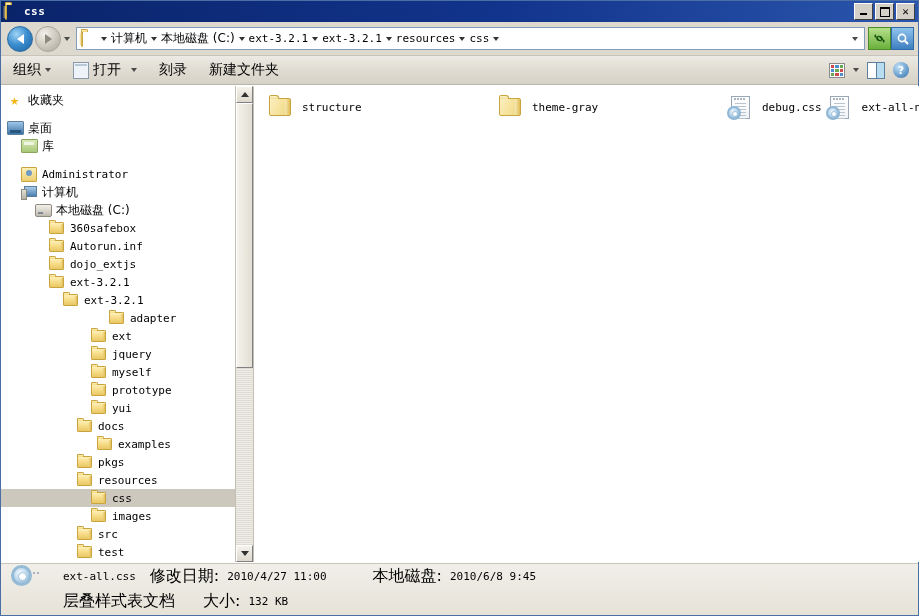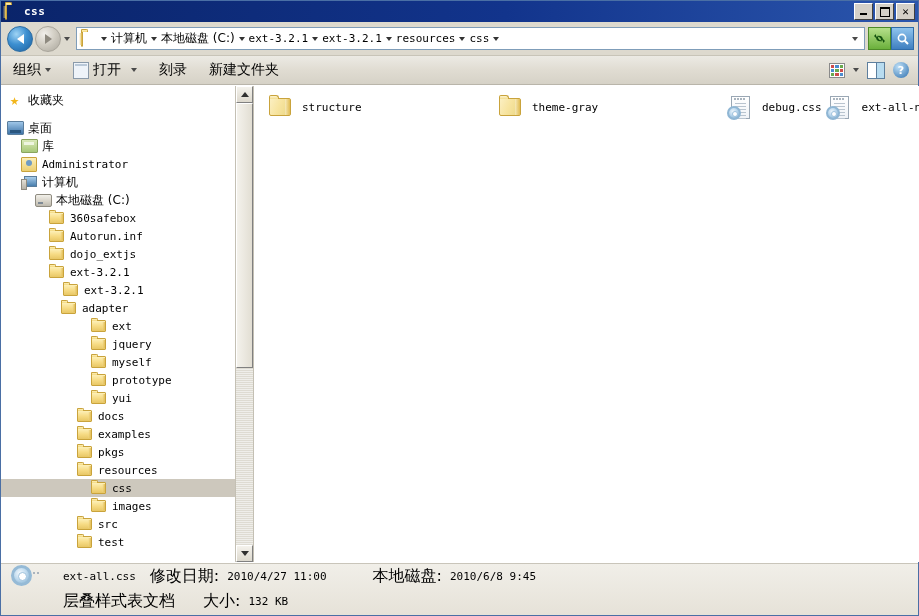--- a/index.html
+++ b/index.html
@@ -480,21 +480,21 @@
               <span class="ic-desktop"></span>
             </span>
             <span class="lbl">桌面</span>
           </div>
           <div class="tree-row cjk" style="padding-left: 20px;">
             <span class="ic" style="display: flex; align-items: center;">
               <span class="ic-lib"></span>
             </span>
             <span class="lbl">库</span>
           </div>
-          <div class="tree-row" style="padding-left: 20px;">
+          <div class="tree-row" style="padding-left: 20px; margin-top: 10px;">
             <span class="ic" style="display: flex; align-items: center;">
               <span class="ic-user"></span>
             </span>
             <span class="lbl">Administrator</span>
           </div>
           <div class="tree-row cjk" style="padding-left: 20px;">
             <span class="ic" style="display: flex; align-items: center;">
               <span class="ic-pc"></span>
             </span>
             <span class="lbl">计算机</span>
@@ -528,21 +528,21 @@
               <span class="folder"></span>
             </span>
             <span class="lbl">ext-3.2.1</span>
           </div>
           <div class="tree-row" style="padding-left: 62px;">
             <span class="ic" style="display: flex; align-items: center;">
               <span class="folder"></span>
             </span>
             <span class="lbl">ext-3.2.1</span>
           </div>
-          <div class="tree-row" style="padding-left: 60px; align-items: center;">
+          <div class="tree-row" style="padding-left: 108px; align-items: center;">
             <span class="ic" style="display: flex; align-items: center;">
               <span class="folder"></span>
             </span>
             <span class="lbl">adapter</span>
           </div>
           <div class="tree-row" style="padding-left: 90px;">
             <span class="ic" style="display: flex; align-items: center;">
               <span class="folder"></span>
             </span>
             <span class="lbl">ext</span>
@@ -570,21 +570,21 @@
               <span class="folder"></span>
             </span>
             <span class="lbl">yui</span>
           </div>
           <div class="tree-row" style="padding-left: 76px;">
             <span class="ic" style="display: flex; align-items: center;">
               <span class="folder"></span>
             </span>
             <span class="lbl">docs</span>
           </div>
-          <div class="tree-row" style="padding-left: 76px;">
+          <div class="tree-row" style="padding-left: 76px; margin-left: 20px;">
             <span class="ic" style="display: flex; align-items: center;">
               <span class="folder"></span>
             </span>
             <span class="lbl">examples</span>
           </div>
           <div class="tree-row" style="padding-left: 76px;">
             <span class="ic" style="display: flex; align-items: center;">
               <span class="folder"></span>
             </span>
             <span class="lbl">pkgs</span>

